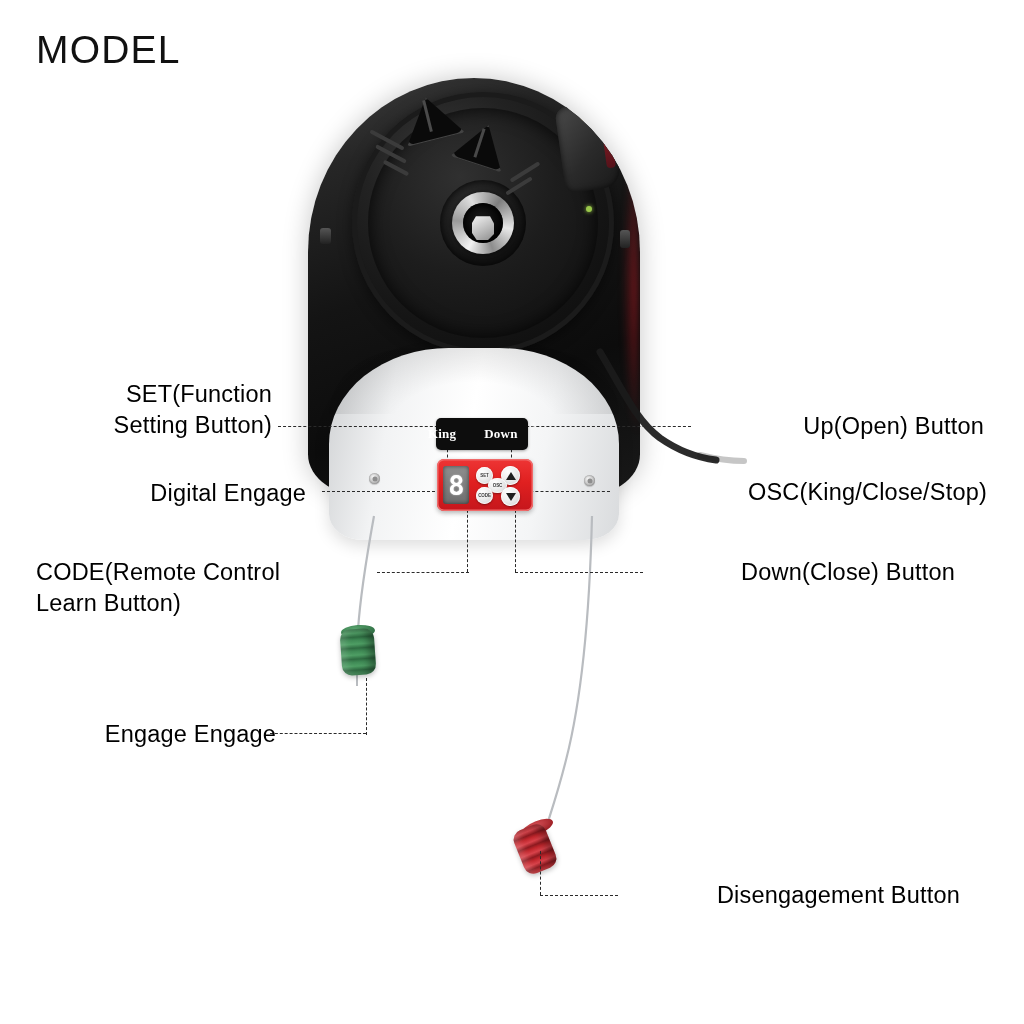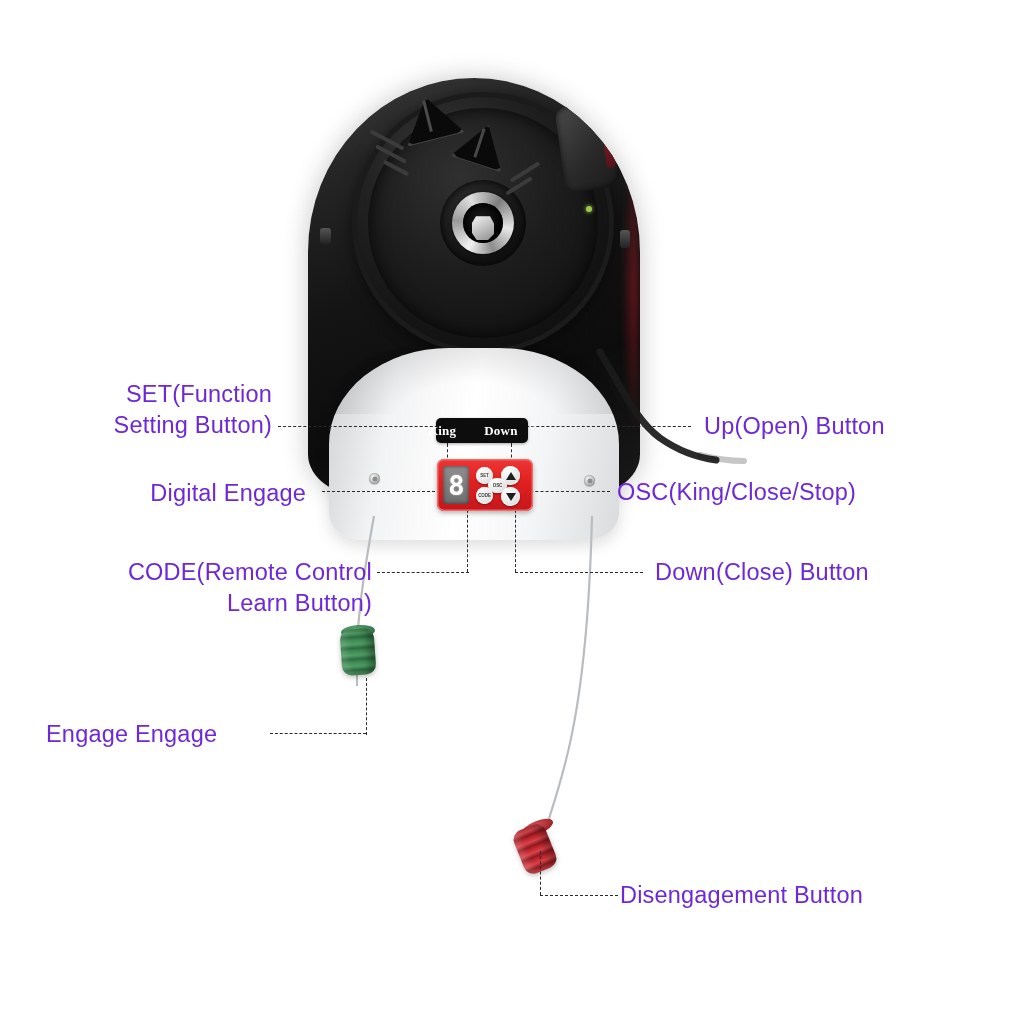--- a/index.html
+++ b/index.html
@@ -37,28 +37,28 @@
     color: #000;
     margin-top: 6px;
     font-family: "DejaVu Sans", sans-serif;
   }
 
   
   .callout {
     position: absolute;
     font-size: 23.5px;
     font-weight: 400;
-    color: #6d28d9;
+    color: #000000;
     letter-spacing: 0.2px;
     line-height: 1.33;
     white-space: pre;
   }
   .callout.right-al { text-align: right; }
-  .callout.left-al  { text-align: left; }
-  .callout.center-al{ text-align: right; }
+  .callout.left-al  { text-align: right; }
+  .callout.center-al{ text-align: left; }
   .lead-h {
     position: absolute;
     height: 0;
     border-top: 1.6px dashed #2a2a2a;
   }
   .lead-v {
     position: absolute;
     width: 0;
     border-left: 1.6px dashed #2a2a2a;
   }
@@ -264,21 +264,21 @@
     border-radius: 50%;
     background: #8e8e8e;
   }
 
   
   #brand-badge {
     position: absolute;
     left: 436px;
     top: 418px;
     width: 92px;
-    height: 25px;
+    height: 32px;
     background: #0d0d0d;
     border-radius: 5px;
     display: flex;
     align-items: center;
     justify-content: center;
     gap: 14px;
     box-shadow: 0 1px 3px rgba(0,0,0,0.35);
     z-index: 6;
   }
   .brand-word {
@@ -409,20 +409,21 @@
     width: 33px; height: 13px;
     border-radius: 50%;
     background: radial-gradient(ellipse at 40% 35%, #e25a60, #9a1c22 80%);
     transform: rotate(-22deg);
   }
 </style>
 </head>
 <body>
 
 <div id="title-block">
+  <div id="title-model">MODEL</div>
 </div>
 
 <div id="device">
 
   <div id="body-black">
     <div id="rim-glow"></div>
 
     <div id="drum">
       <div id="drum-ring"></div>
       <div id="hub-outer"></div>

